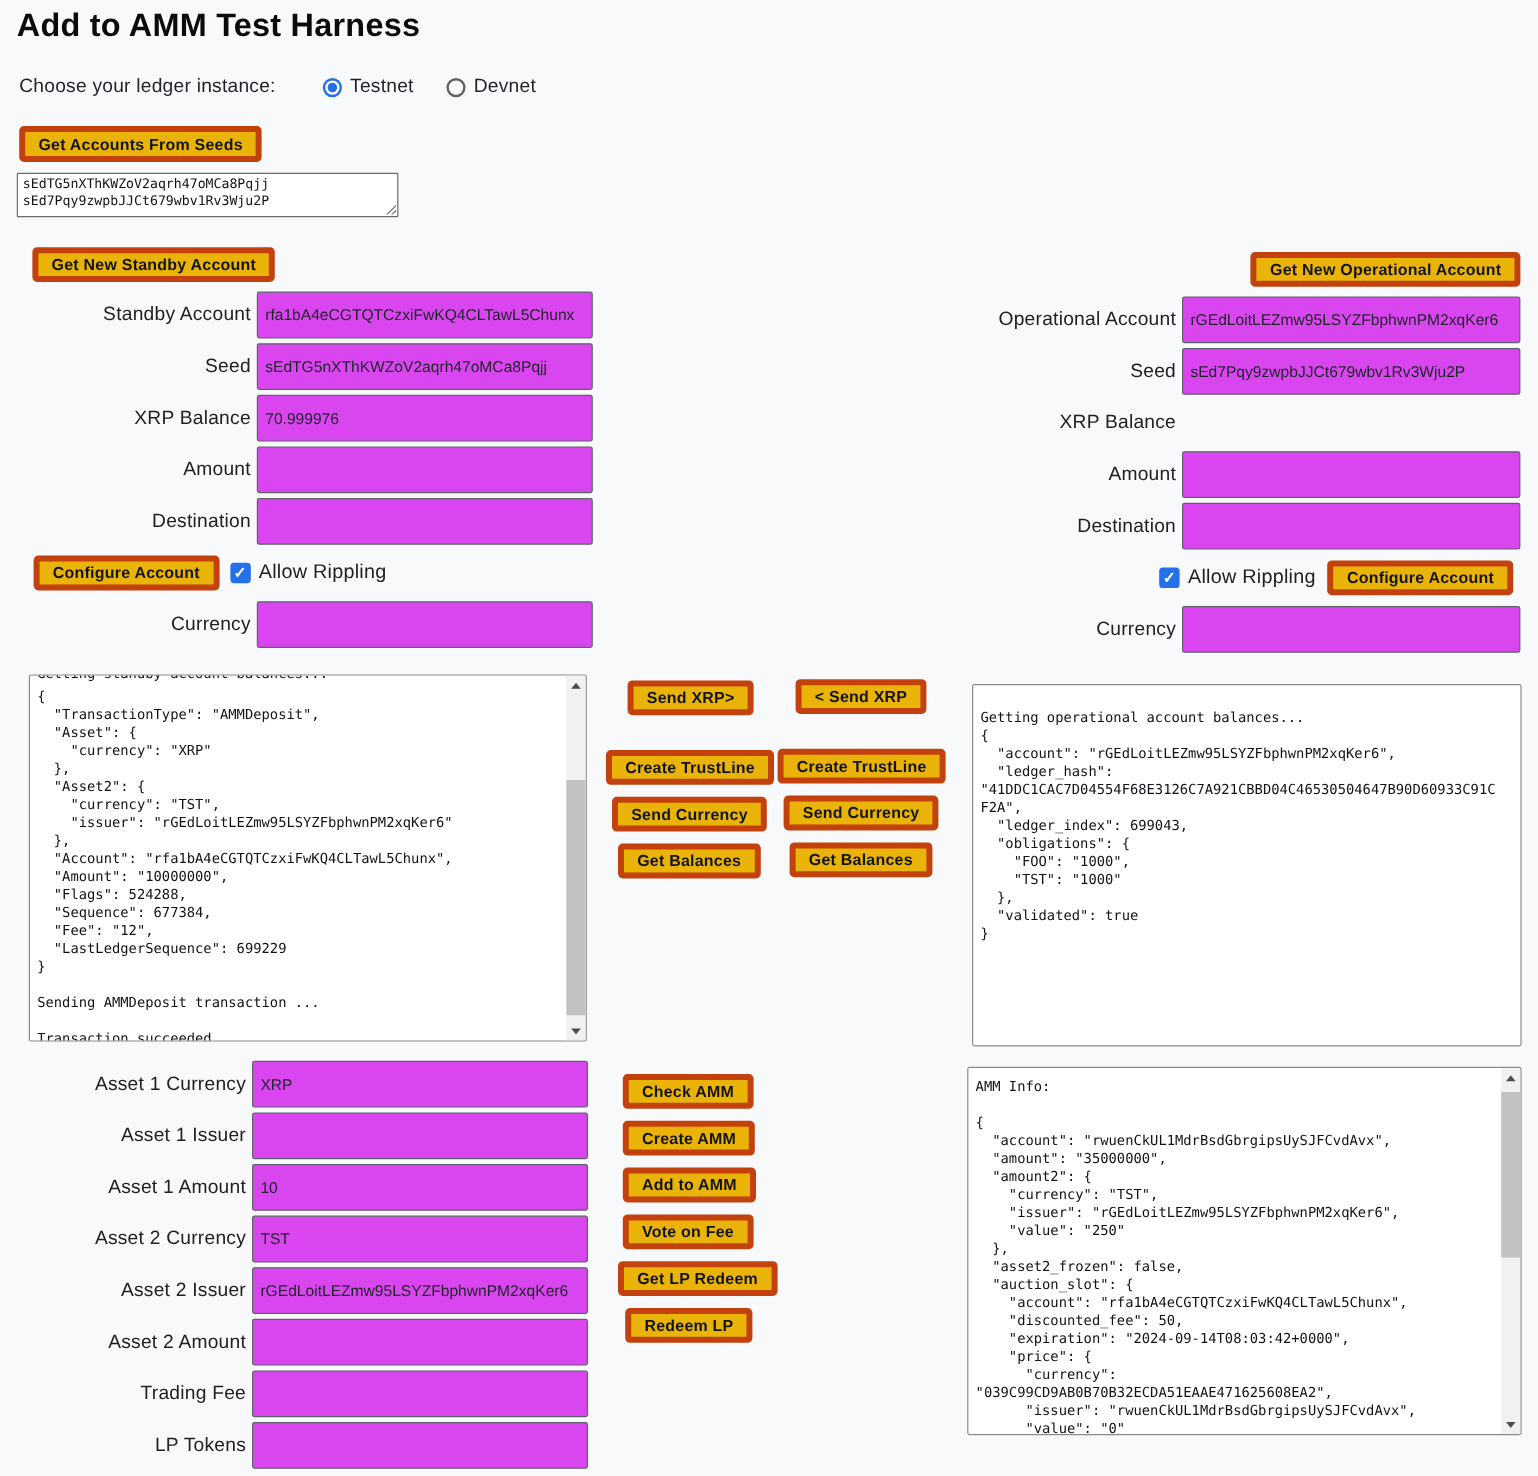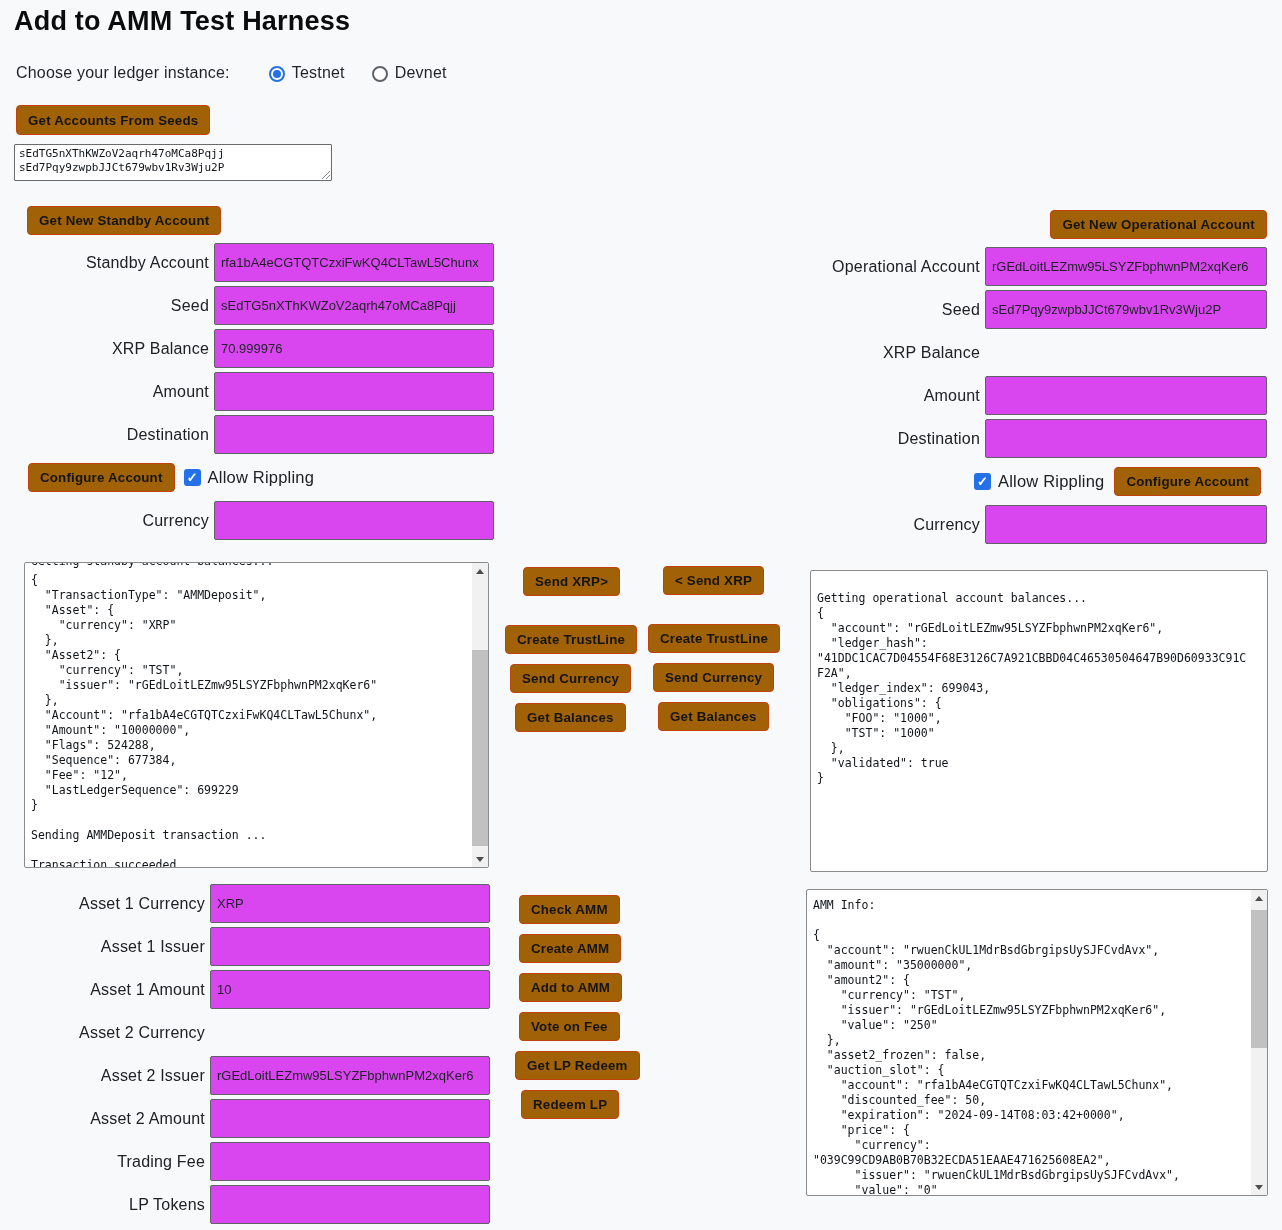--- a/index.html
+++ b/index.html
@@ -14,34 +14,34 @@
 
   .title {
     position: absolute; left: 14px; top: 6px;
     font-size: 27px; font-weight: 700; color: #0b0c0e; letter-spacing: .2px;
   }
 
   .ledger-row {
     position: absolute; left: 16px; top: 61px; height: 24px;
     display: flex; align-items: center; font-size: 16px; letter-spacing: .2px;
   }
-  .ledger-option { display: flex; align-items: flex-end; }
+  .ledger-option { display: flex; align-items: center; }
   .radio {
     width: 16px; height: 16px; border-radius: 50%;
     border: 2px solid #5f6368; background: #fff; position: relative; display: inline-block;
   }
   .radio.on { border-color: var(--accent); }
   .radio.on::after {
     content: ""; position: absolute; left: 2px; top: 2px; width: 8px; height: 8px;
     border-radius: 50%; background: var(--accent);
   }
 
   .btn {
     display: inline-flex; align-items: center; justify-content: center;
-    background: #a16207; border: 1px solid #c2410c; border-radius: 4px;
+    background: #eab308; border: 5px solid #c2410c; border-radius: 4px;
     font-family: "Liberation Sans", sans-serif;
     font-size: 13.3px; font-weight: 600; color: #141414; letter-spacing: .2px;
     height: 29px; padding: 0 11px; cursor: pointer; white-space: nowrap;
   }
 
   .txt {
     height: 39px; width: 100%;
     border: 1px solid #5f6368; border-radius: 2px; background: #d946ef;
     font-family: "Liberation Sans", sans-serif; font-size: 13px; color: #1f2328;
     padding: 0 6px; outline: none;
@@ -277,20 +277,21 @@
     <div class="field-row">
       <label>Asset 1 Issuer</label>
       <input class="txt" value="" style="">
     </div>
     <div class="field-row">
       <label>Asset 1 Amount</label>
       <input class="txt" value="10" style="">
     </div>
     <div class="field-row">
       <label>Asset 2 Currency</label>
+      <input class="txt" value="TST" style="">
     </div>
     <div class="field-row">
       <label>Asset 2 Issuer</label>
       <input class="txt" value="rGEdLoitLEZmw95LSYZFbphwnPM2xqKer6" style="">
     </div>
     <div class="field-row">
       <label>Asset 2 Amount</label>
       <input class="txt" value="" style="">
     </div>
     <div class="field-row">

